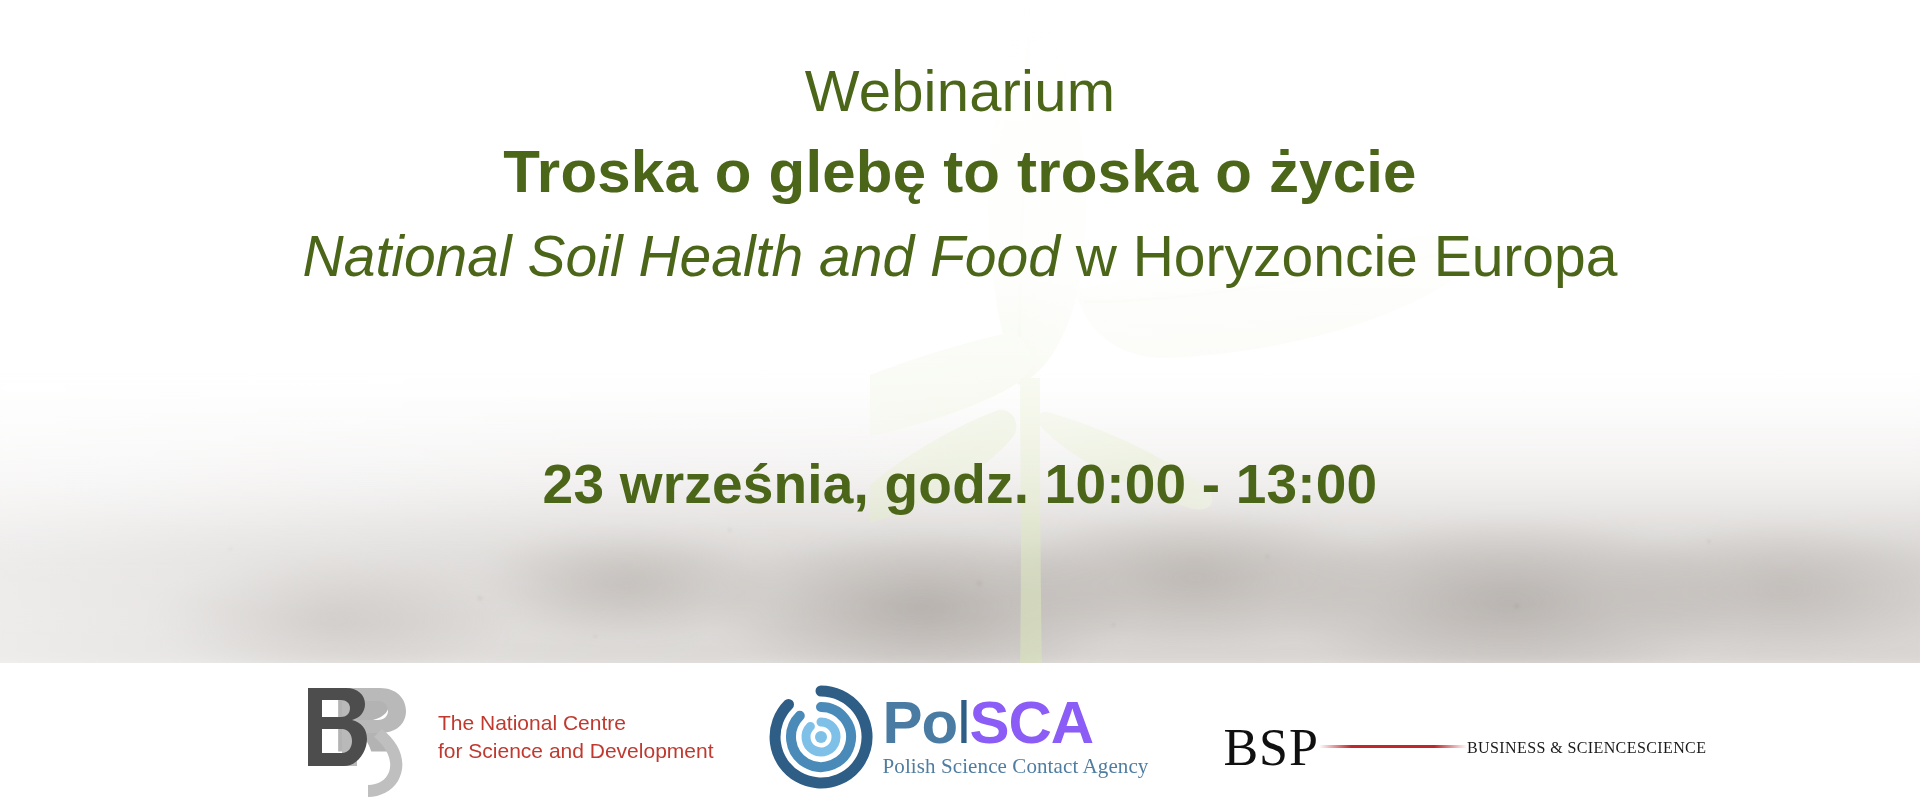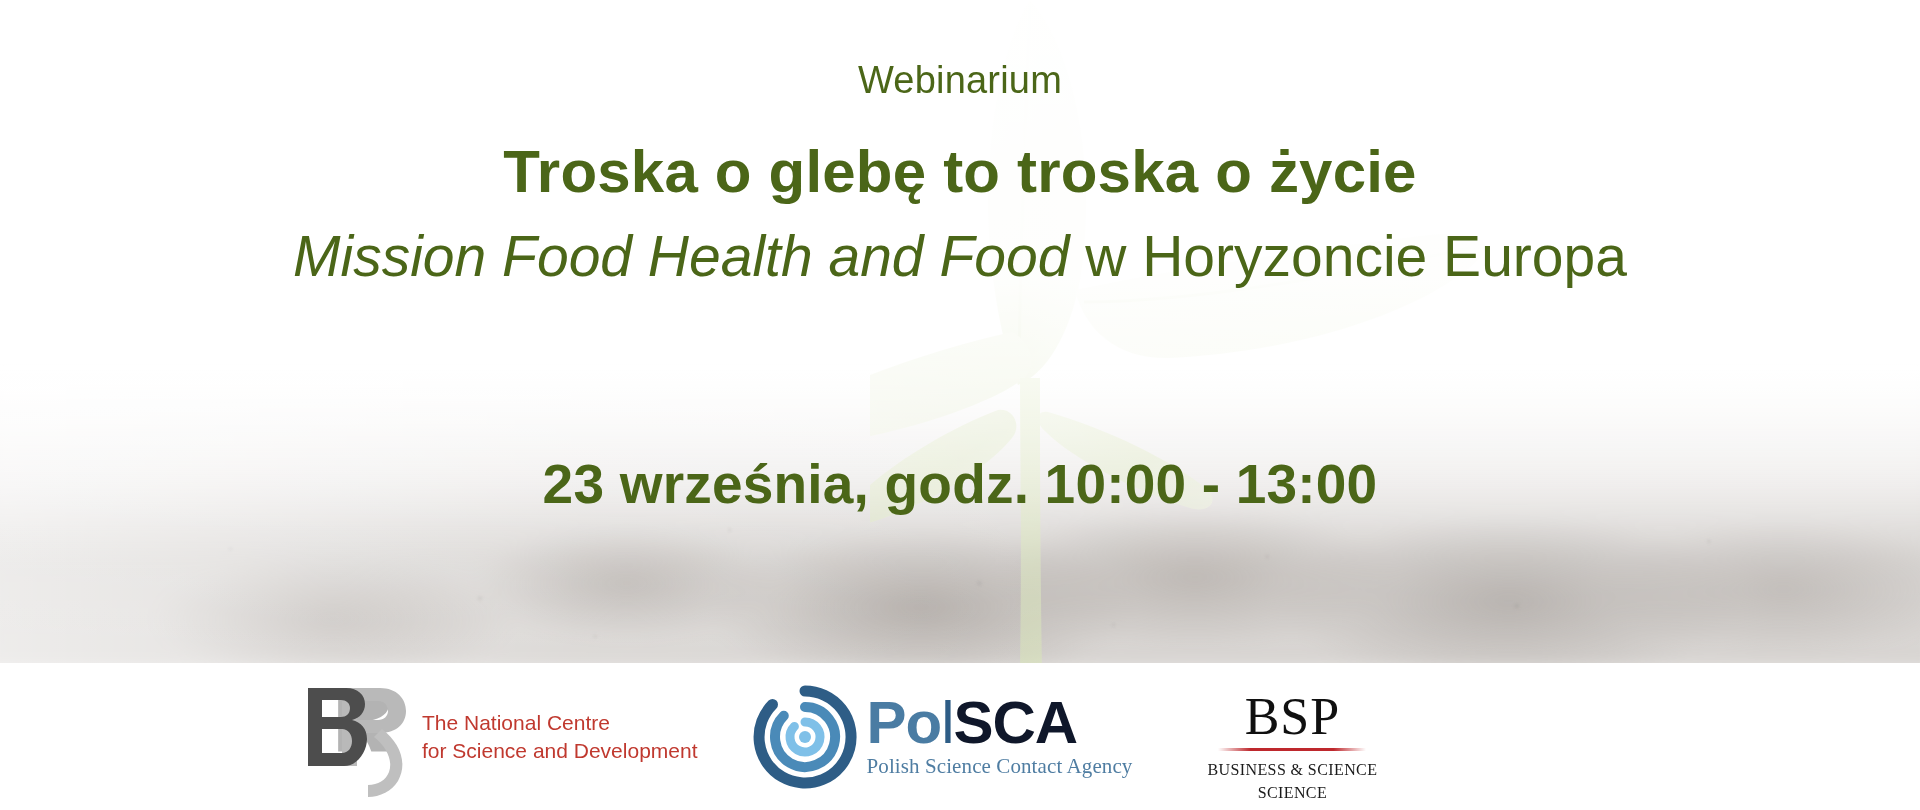--- a/index.html
+++ b/index.html
@@ -82,21 +82,21 @@
   .text-stack {
     position: absolute;
     left: 0; top: 0;
     width: 1920px;
     text-align: center;
     z-index: 5;
   }
   .line-eyebrow {
     position: absolute;
     left: 0; top: 60px; width: 1920px;
-    font-size: 38px;
+    font-size: 58px;
     font-weight: 400;
     color: #4b6618;
     letter-spacing: .2px;
     line-height: 1.08;
   }
   .line-title {
     position: absolute;
     left: 0; top: 140px; width: 1920px;
     font-size: 60px;
     font-weight: bold;
@@ -138,56 +138,56 @@
   }
   .logo {
     display: flex;
     align-items: center;
   }
 
   
   .logo-ncbr { margin-left: 300px; }
   .ncbr-mark { width: 118px; height: 120px; flex: 0 0 auto; }
   .ncbr-text {
-    margin-left: 4px;
+    margin-left: 20px;
     color: #c0392f;
     font-size: 21px;
     line-height: 1.32;
     white-space: nowrap;
   }
 
   
   .logo-polsca { margin-left: 55px; display: flex; align-items: center; }
   .polsca-mark { width: 104px; height: 104px; flex: 0 0 auto; }
   .polsca-words { margin-left: 10px; }
   .polsca-wordmark {
     font-size: 60px;
     line-height: .96;
     color: #3a6a92;
     letter-spacing: -1px;
     white-space: nowrap;
   }
   .polsca-wordmark .light { font-weight: 700; color: #4a7ca3; }
   .polsca-wordmark .bar { font-weight: 300; color: #2e5d86; }
-  .polsca-wordmark .heavy { font-weight: bold; color: #0f172a; }
+  .polsca-wordmark .heavy { font-weight: bold; color: #8b5cf6; }
   .polsca-tagline {
     font-family: "Liberation Serif", serif;
     font-size: 21px;
     color: #4f7da2;
     letter-spacing: .1px;
     text-align: right;
     white-space: nowrap;
     margin-top: 2px;
   }
 
   
   .logo-bsp {
     margin-left: 75px;
     display: flex;
-    flex-direction: column;
+    flex-direction: row;
     align-items: center;
     text-align: center;
     margin-top: 22px;
   }
   .bsp-initials {
     font-family: "Liberation Serif", serif;
     font-size: 52px;
     line-height: 1;
     color: #101010;
     letter-spacing: 1px;
@@ -257,21 +257,21 @@
 
     <div class="haze"></div>
   </div>
 
   <div class="text-stack">
     <div class="line-eyebrow">Webinarium</div>
 
     <div class="line-title">Troska o glebę to troska o życie</div>
 
     <div class="line-subtitle">
-      <span class="em">Mission Food Health and Food</span><span> w Horyzoncie Europa</span>
+      <span class="em">National Soil Health and Food</span><span> w Horyzoncie Europa</span>
     </div>
 
     <div class="line-date">23 września, godz. 10:00 - 13:00</div>
   </div>
 
   <div class="logo-bar">
 
     <div class="logo logo-ncbr">
       <span class="ncbr-mark">
         <svg viewBox="0 0 118 120" width="118" height="120" aria-hidden="true">

